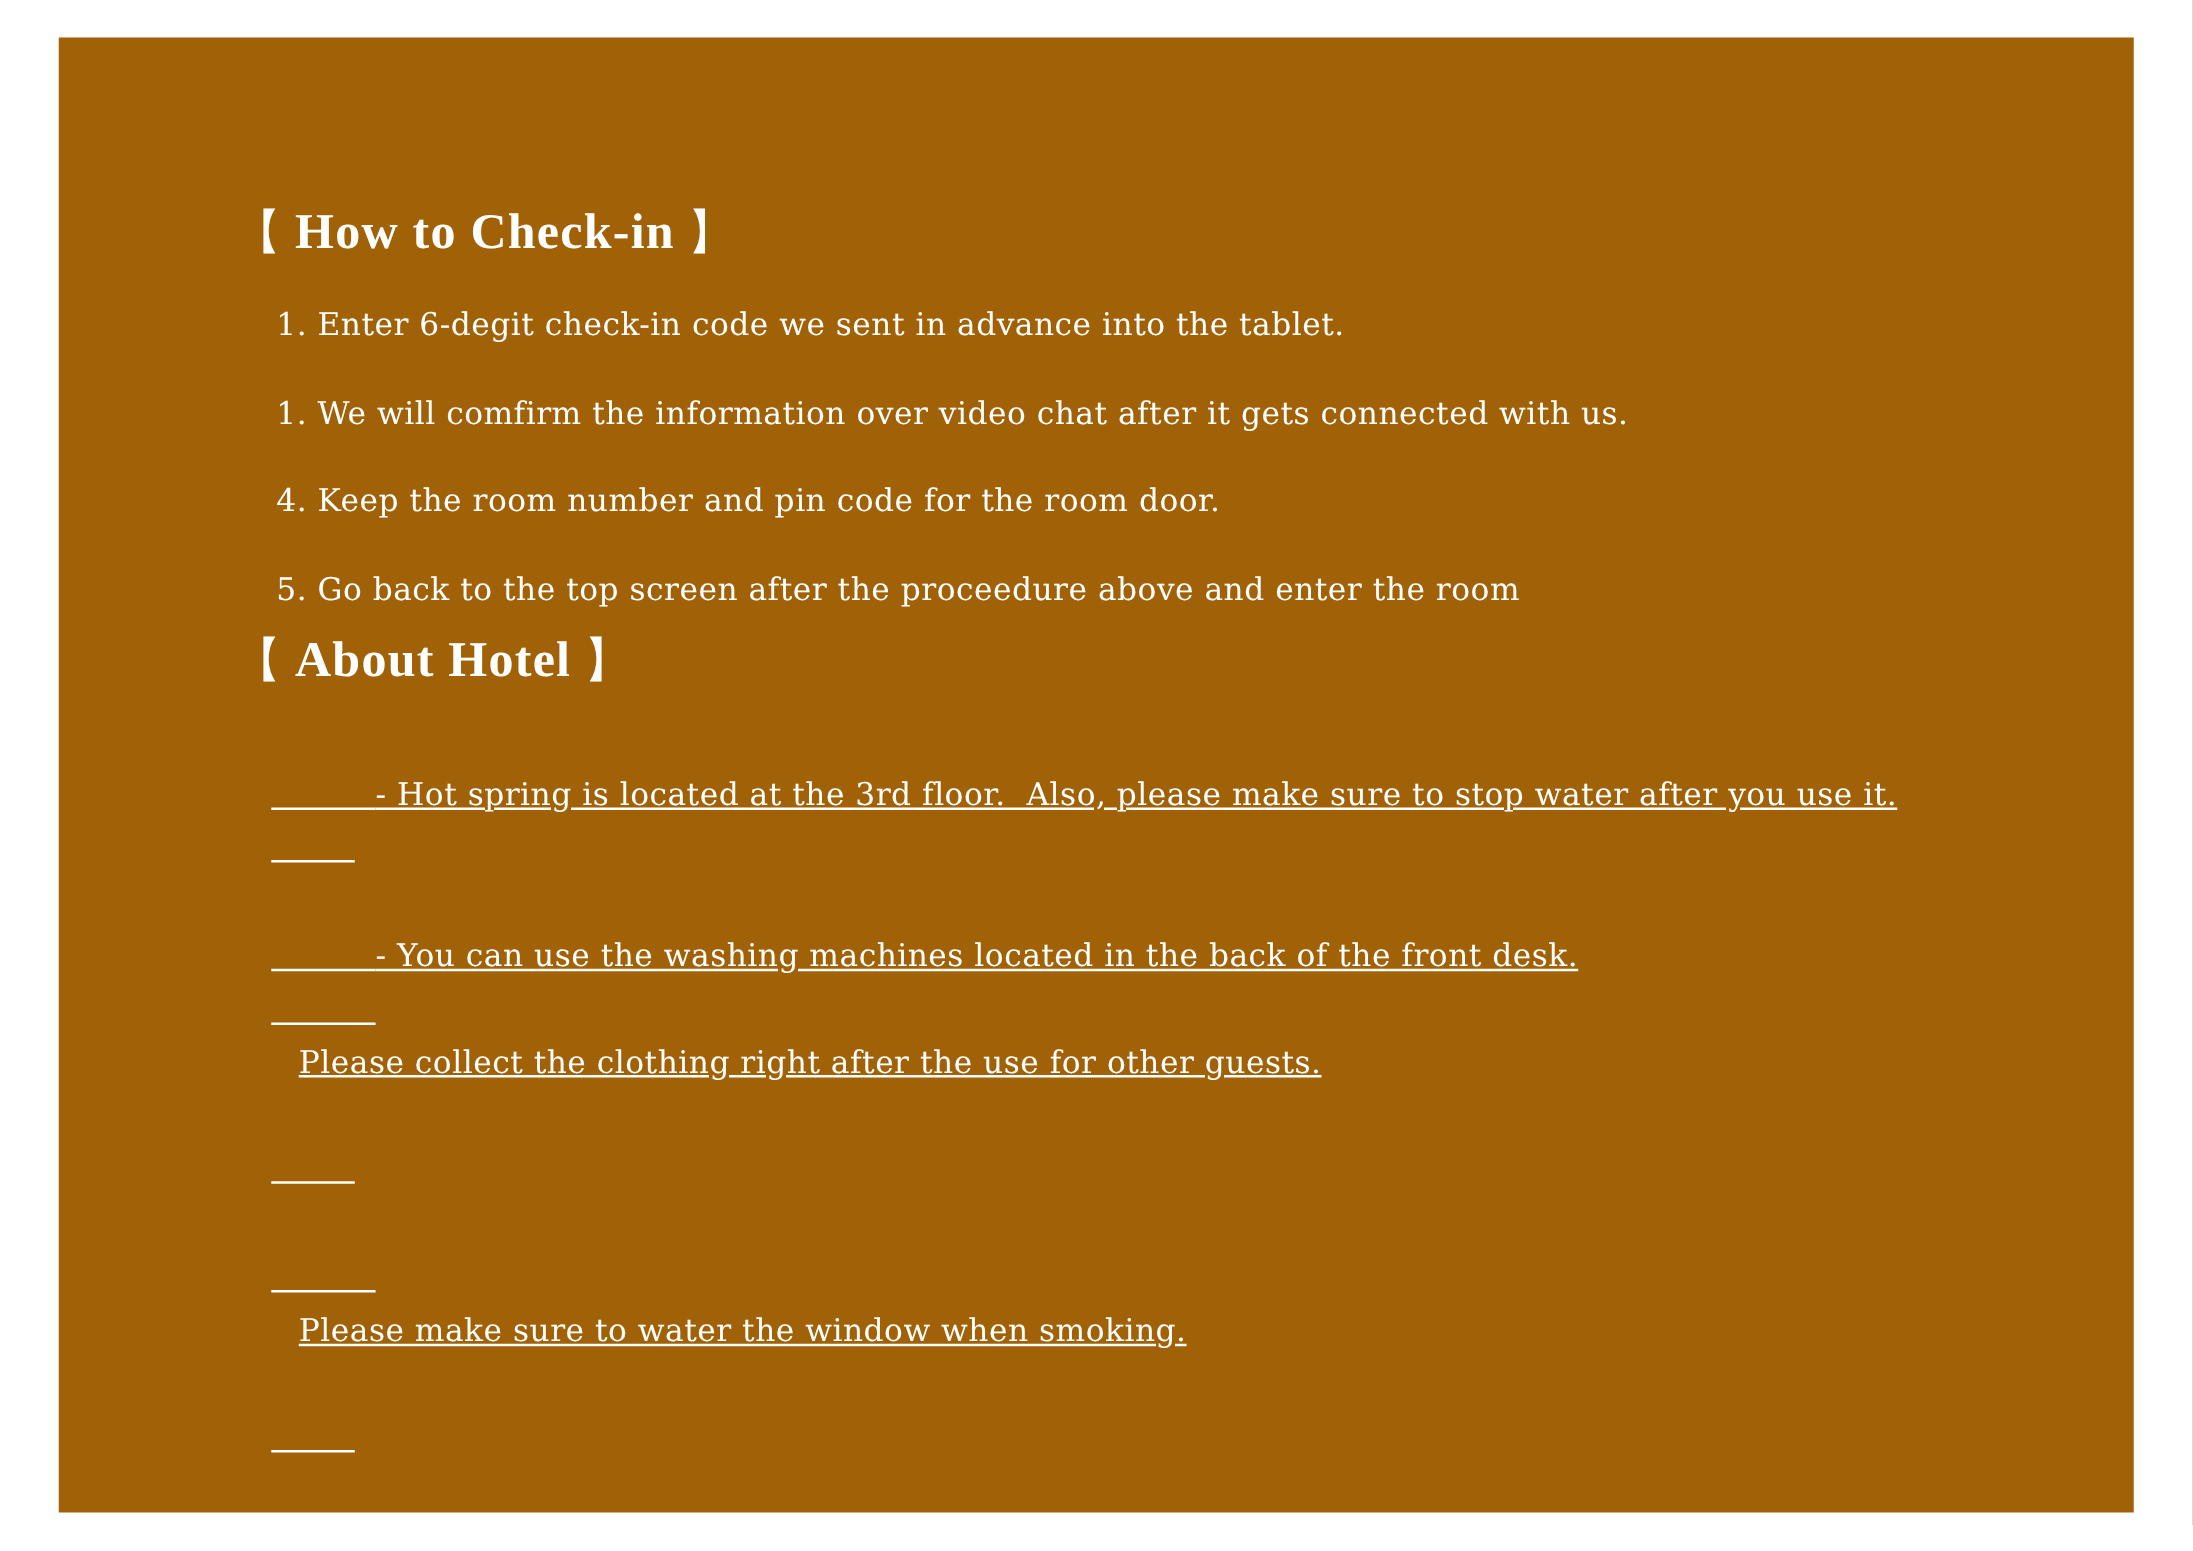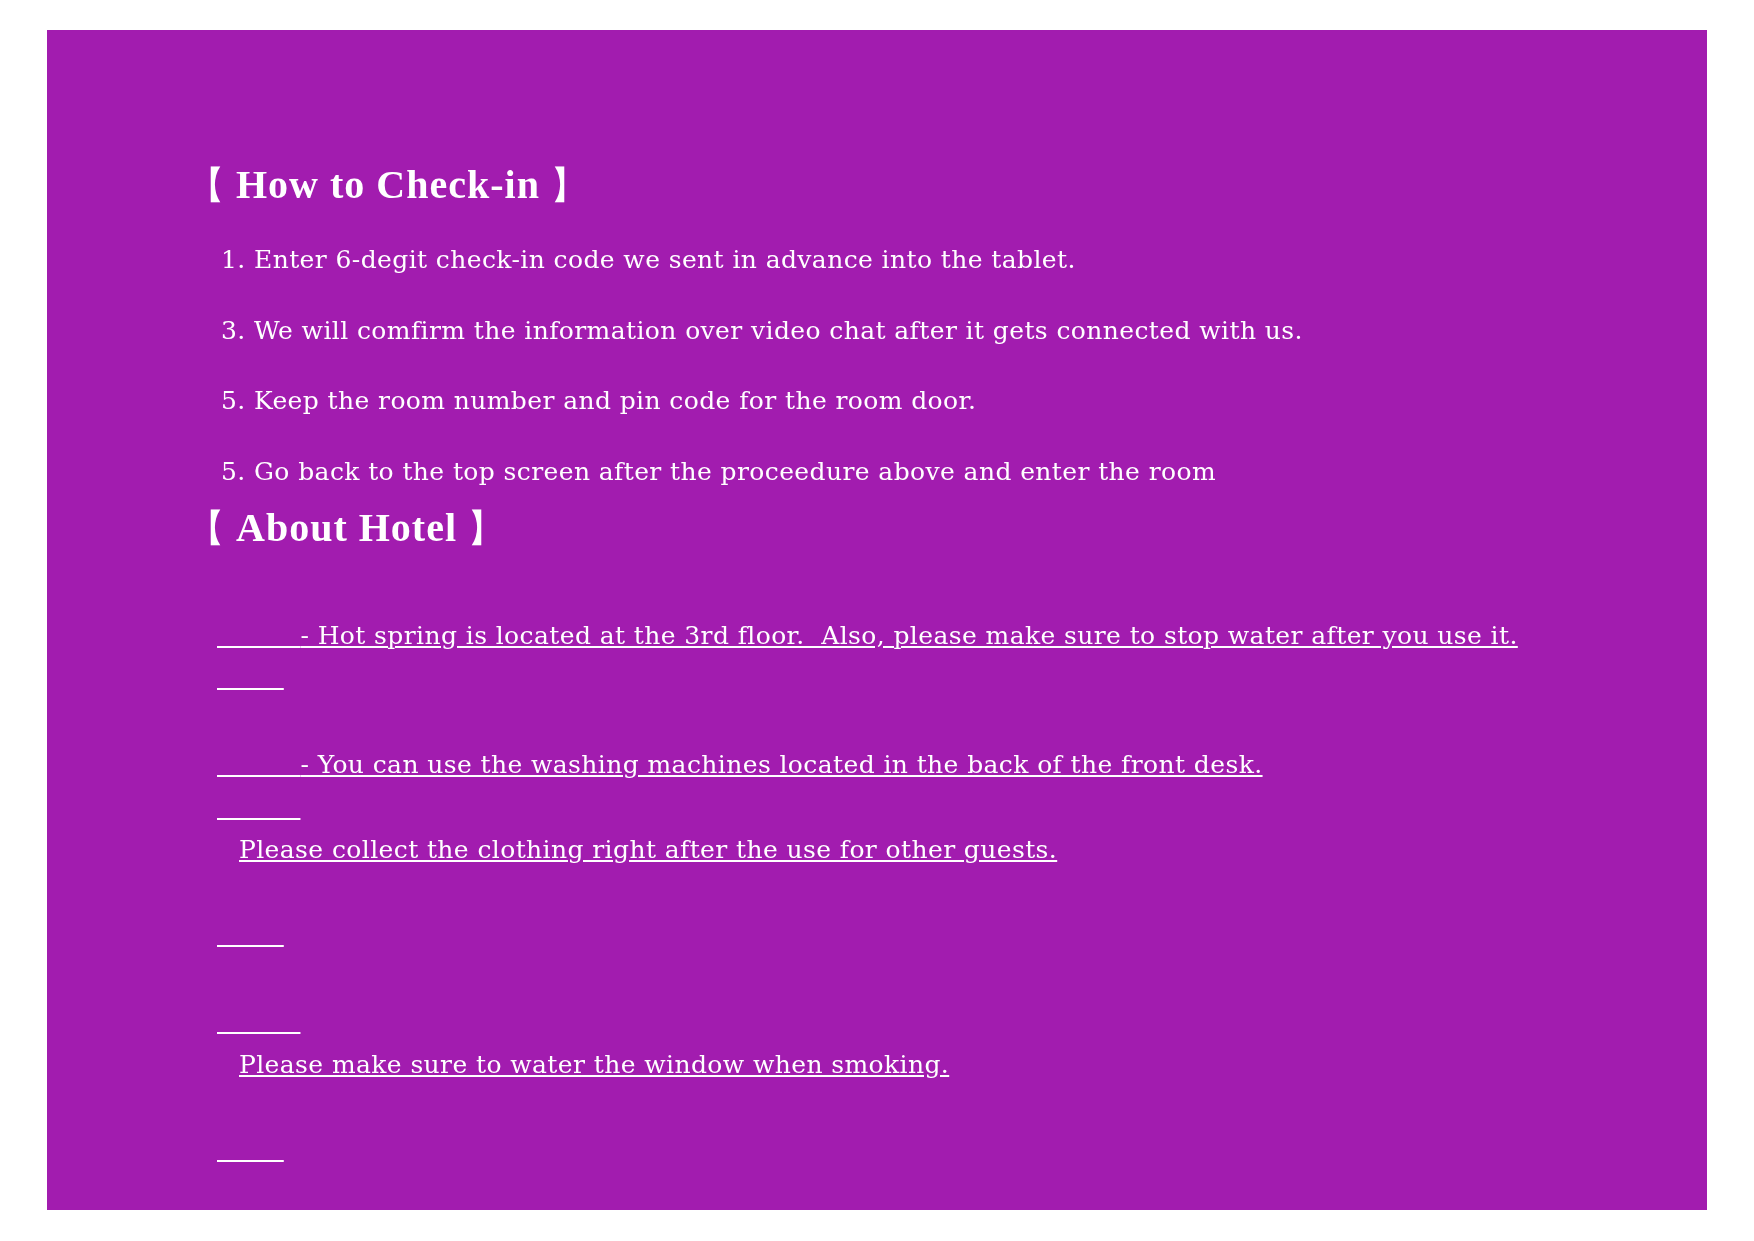--- a/index.html
+++ b/index.html
@@ -12,21 +12,21 @@
     height: 1241px;
     font-family: "Liberation Serif", serif;
     overflow: hidden;
   }
   .page {
     position: absolute;
     left: 47px;
     top: 30px;
     width: 1660px;
     height: 1180px;
-    background: #a21caf;
+    background: #a16207;
     color: #ffffff;
     box-sizing: border-box;
   }
   .content {
     position: absolute;
     left: 140px;
     top: 130px;
     right: 60px;
   }
   .section {
@@ -75,22 +75,22 @@
 
 <div class="page">
   <div class="content">
 
     <div class="section" id="sec-checkin">
       <h2 class="section-title">
         <span class="bracket">【</span><span class="title-text">How to Check-in</span><span class="bracket">】</span>
       </h2>
       <ul class="items">
         <li class="item"><span>1. Enter 6-degit check-in code we sent in advance into the tablet.</span></li>
-        <li class="item"><span>3. We will comfirm the information over video chat after it gets connected with us.</span></li>
-        <li class="item"><span>5. Keep the room number and pin code for the room door.</span></li>
+        <li class="item"><span>1. We will comfirm the information over video chat after it gets connected with us.</span></li>
+        <li class="item"><span>4. Keep the room number and pin code for the room door.</span></li>
         <li class="item"><span>5. Go back to the top screen after the proceedure above and enter the room</span></li>
       </ul>
     </div>
 
     <div class="section" id="sec-hotel">
       <h2 class="section-title">
         <span class="bracket">【</span><span class="title-text">About Hotel</span><span class="bracket">】</span>
       </h2>
       <ul class="items">
         <li class="item">

